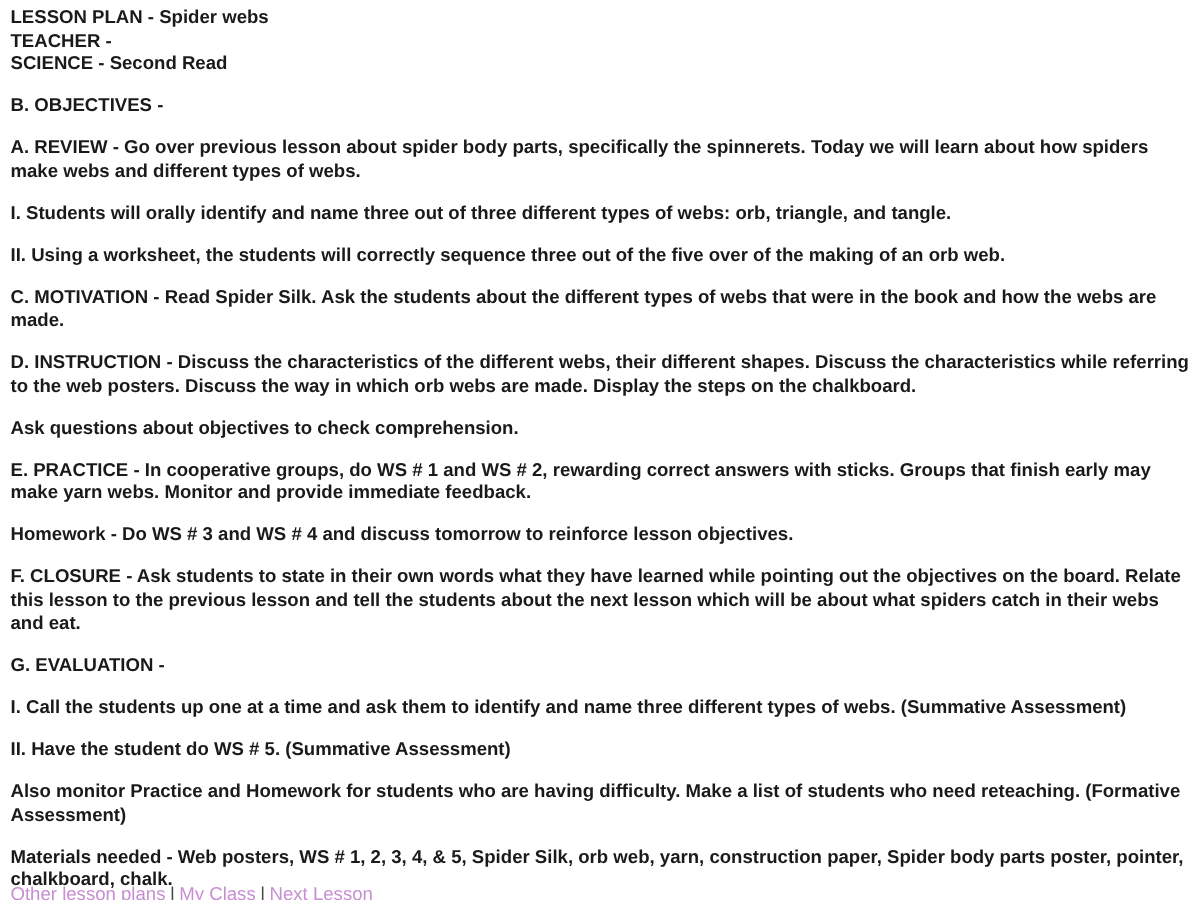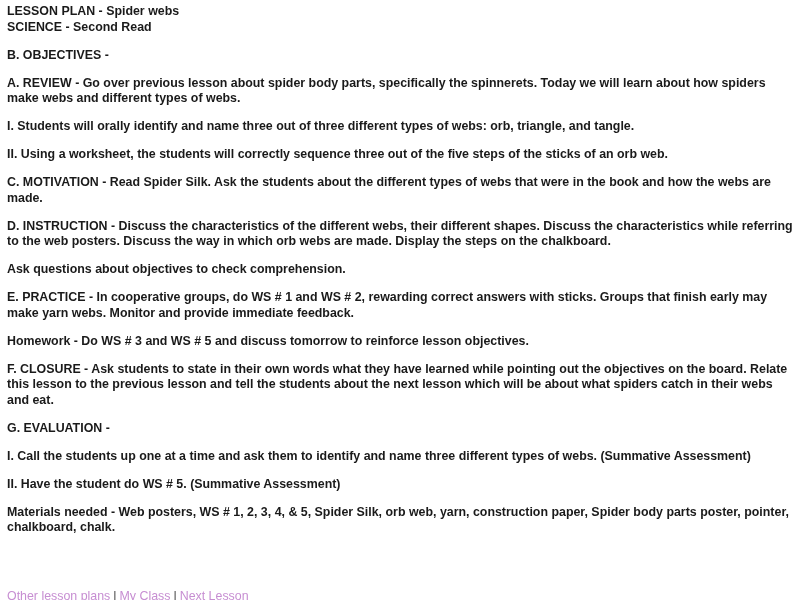--- a/index.html
+++ b/index.html
@@ -50,34 +50,36 @@
       color: #444;
       padding: 0 3px;
     }
   </style>
 </head>
 <body>
 
 <div class="page">
   <div class="header-block">
     <div class="header-line">LESSON PLAN - Spider webs</div>
+    <div class="header-line">TEACHER -</div>
     <div class="header-line">SCIENCE - Second Read</div>
   </div>
 
   <p>B. OBJECTIVES -</p>
   <p>A. REVIEW - Go over previous lesson about spider body parts, specifically the spinnerets. Today we will learn about how spiders make webs and different types of webs.</p>
   <p>I. Students will orally identify and name three out of three different types of webs: orb, triangle, and tangle.</p>
-  <p>II. Using a worksheet, the students will correctly sequence three out of the five steps of the sticks of an orb web.</p>
+  <p>II. Using a worksheet, the students will correctly sequence three out of the five over of the making of an orb web.</p>
   <p>C. MOTIVATION - Read Spider Silk. Ask the students about the different types of webs that were in the book and how the webs are made.</p>
   <p>D. INSTRUCTION - Discuss the characteristics of the different webs, their different shapes. Discuss the characteristics while referring to the web posters. Discuss the way in which orb webs are made. Display the steps on the chalkboard.</p>
   <p>Ask questions about objectives to check comprehension.</p>
   <p>E. PRACTICE - In cooperative groups, do WS # 1 and WS # 2, rewarding correct answers with sticks. Groups that finish early may make yarn webs. Monitor and provide immediate feedback.</p>
-  <p>Homework - Do WS # 3 and WS # 5 and discuss tomorrow to reinforce lesson objectives.</p>
+  <p>Homework - Do WS # 3 and WS # 4 and discuss tomorrow to reinforce lesson objectives.</p>
   <p>F. CLOSURE - Ask students to state in their own words what they have learned while pointing out the objectives on the board. Relate this lesson to the previous lesson and tell the students about the next lesson which will be about what spiders catch in their webs and eat.</p>
   <p>G. EVALUATION -</p>
   <p>I. Call the students up one at a time and ask them to identify and name three different types of webs. (Summative Assessment)</p>
   <p>II. Have the student do WS # 5. (Summative Assessment)</p>
+  <p>Also monitor Practice and Homework for students who are having difficulty. Make a list of students who need reteaching. (Formative Assessment)</p>
   <p>Materials needed - Web posters, WS # 1, 2, 3, 4, &amp; 5, Spider Silk, orb web, yarn, construction paper, Spider body parts poster, pointer, chalkboard, chalk.</p>
 </div>
 
 <div class="footer">
   <a href="#">Other lesson plans</a><span class="sep">|</span><a href="#">My Class</a><span class="sep">|</span><a href="#">Next Lesson</a>
 </div>
 
 </body></html>

